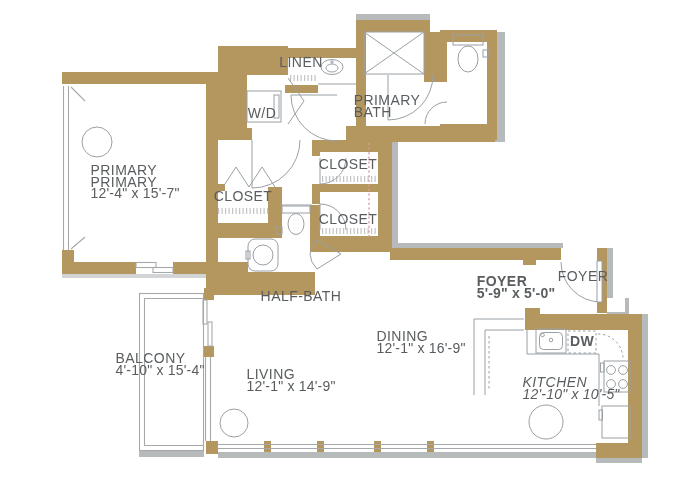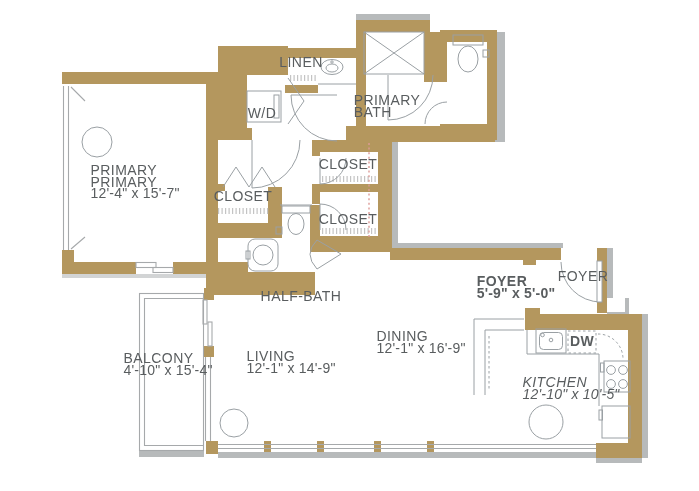--- a/index.html
+++ b/index.html
@@ -228,36 +228,36 @@
 
   <div class="lbl" style="left:516px;top:287px;font-weight:bold;">
     <div>FOYER</div>
     <div class="dims">5'-9" x 5'-0"</div>
   </div>
 
   <div class="lbl" style="left:583px;top:277px;">
     <div>FOYER</div>
   </div>
 
-  <div class="lbl" style="left:291px;top:362px;">
+  <div class="lbl" style="left:291px;top:380px;">
     <div>LIVING</div>
     <div class="dims">12'-1" x 14'-9"</div>
   </div>
 
   <div class="lbl" style="left:421px;top:342px;">
     <div>DINING</div>
     <div class="dims">12'-1" x 16'-9"</div>
   </div>
 
   <div class="lbl" style="left:571px;top:388px;font-style:italic;">
     <div>KITCHEN</div>
     <div class="dims">12'-10" x 10'-5"</div>
   </div>
 
-  <div class="lbl" style="left:168px;top:364px;">
+  <div class="lbl" style="left:160px;top:364px;">
     <div>BALCONY</div>
     <div class="dims">4'-10" x 15'-4"</div>
   </div>
 
   <div class="lbl" style="left:582px;top:342px;font-weight:bold;">
     <div>DW</div>
   </div>
 
 </div>
 

